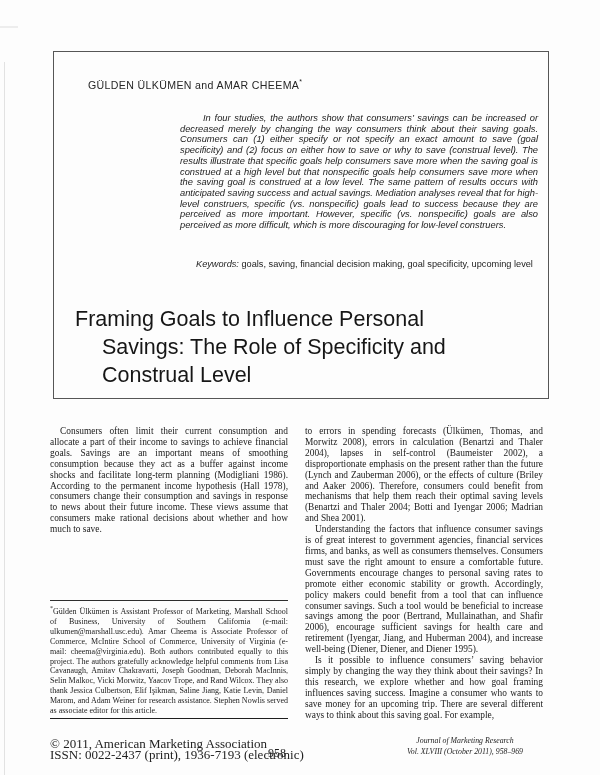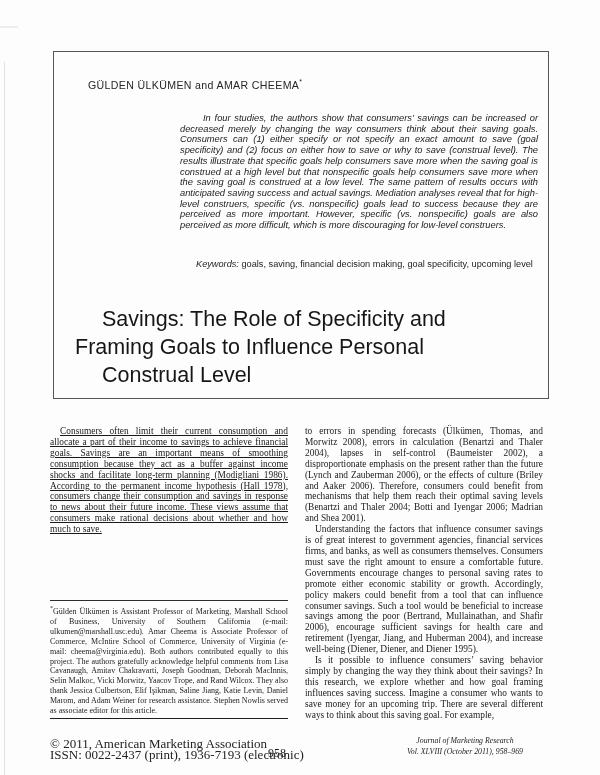--- a/index.html
+++ b/index.html
@@ -96,21 +96,21 @@
     width: 238px;
     font-family: "Liberation Serif", serif;
     font-size: 9.4px;
     line-height: 10.9px;
     text-align: justify;
     color: #1a1a1a;
     hyphens: auto;
   }
   .col p { margin: 0; text-indent: 10px; }
   .col p.cont { text-indent: 0; }
-  .col-left  { left: 50px; text-decoration: underline; }
+  .col-left  { left: 50px; }
   .col-right { left: 305px; }
 
   
   .footnote {
     position: absolute;
     left: 50px; top: 600px;
     width: 238px;
     border-top: 1px solid #2e2e2e;
     padding-top: 6px;
     font-family: "Liberation Serif", serif;
@@ -166,22 +166,22 @@
   <div class="scan-smudge"></div>
 
   <section class="title-box">
     <div class="authors"><span>GÜLDEN ÜLKÜMEN and AMAR CHEEMA</span><sup>*</sup></div>
 
     <p class="abstract">In four studies, the authors show that consumers’ savings can be increased or decreased merely by changing the way consumers think about their saving goals. Consumers can (1) either specify or not specify an exact amount to save (goal specificity) and (2) focus on either how to save or why to save (construal level). The results illustrate that specific goals help consumers save more when the saving goal is construed at a high level but that nonspecific goals help consumers save more when the saving goal is construed at a low level. The same pattern of results occurs with anticipated saving success and actual savings. Mediation analyses reveal that for high-level construers, specific (vs. nonspecific) goals lead to success because they are perceived as more important. However, specific (vs. nonspecific) goals are also perceived as more difficult, which is more discouraging for low-level construers.</p>
 
     <p class="keywords"><span class="kw-label">Keywords:</span> <span>goals, saving, financial decision making, goal specificity, upcoming level</span></p>
 
     <h1 class="article-title">
+      <div class="title-line">Framing Goals to Influence Personal</div>
       <div class="title-line indented">Savings: The Role of Specificity and</div>
-      <div class="title-line">Framing Goals to Influence Personal</div>
       <div class="title-line indented">Construal Level</div>
     </h1>
   </section>
 
   <div class="col col-left">
     <p>Consumers often limit their current consumption and allocate a part of their income to savings to achieve financial goals. Savings are an important means of smoothing consumption because they act as a buffer against income shocks and facilitate long-term planning (Modigliani 1986). According to the permanent income hypothesis (Hall 1978), consumers change their consumption and savings in response to news about their future income. These views assume that consumers make rational decisions about whether and how much to save.</p>
   </div>
 
   <div class="col col-right">
     <p class="cont">to errors in spending forecasts (Ülkümen, Thomas, and Morwitz 2008), errors in calculation (Benartzi and Thaler 2004), lapses in self-control (Baumeister 2002), a disproportionate emphasis on the present rather than the future (Lynch and Zauberman 2006), or the effects of culture (Briley and Aaker 2006). Therefore, consumers could benefit from mechanisms that help them reach their optimal saving levels (Benartzi and Thaler 2004; Botti and Iyengar 2006; Madrian and Shea 2001).</p>

